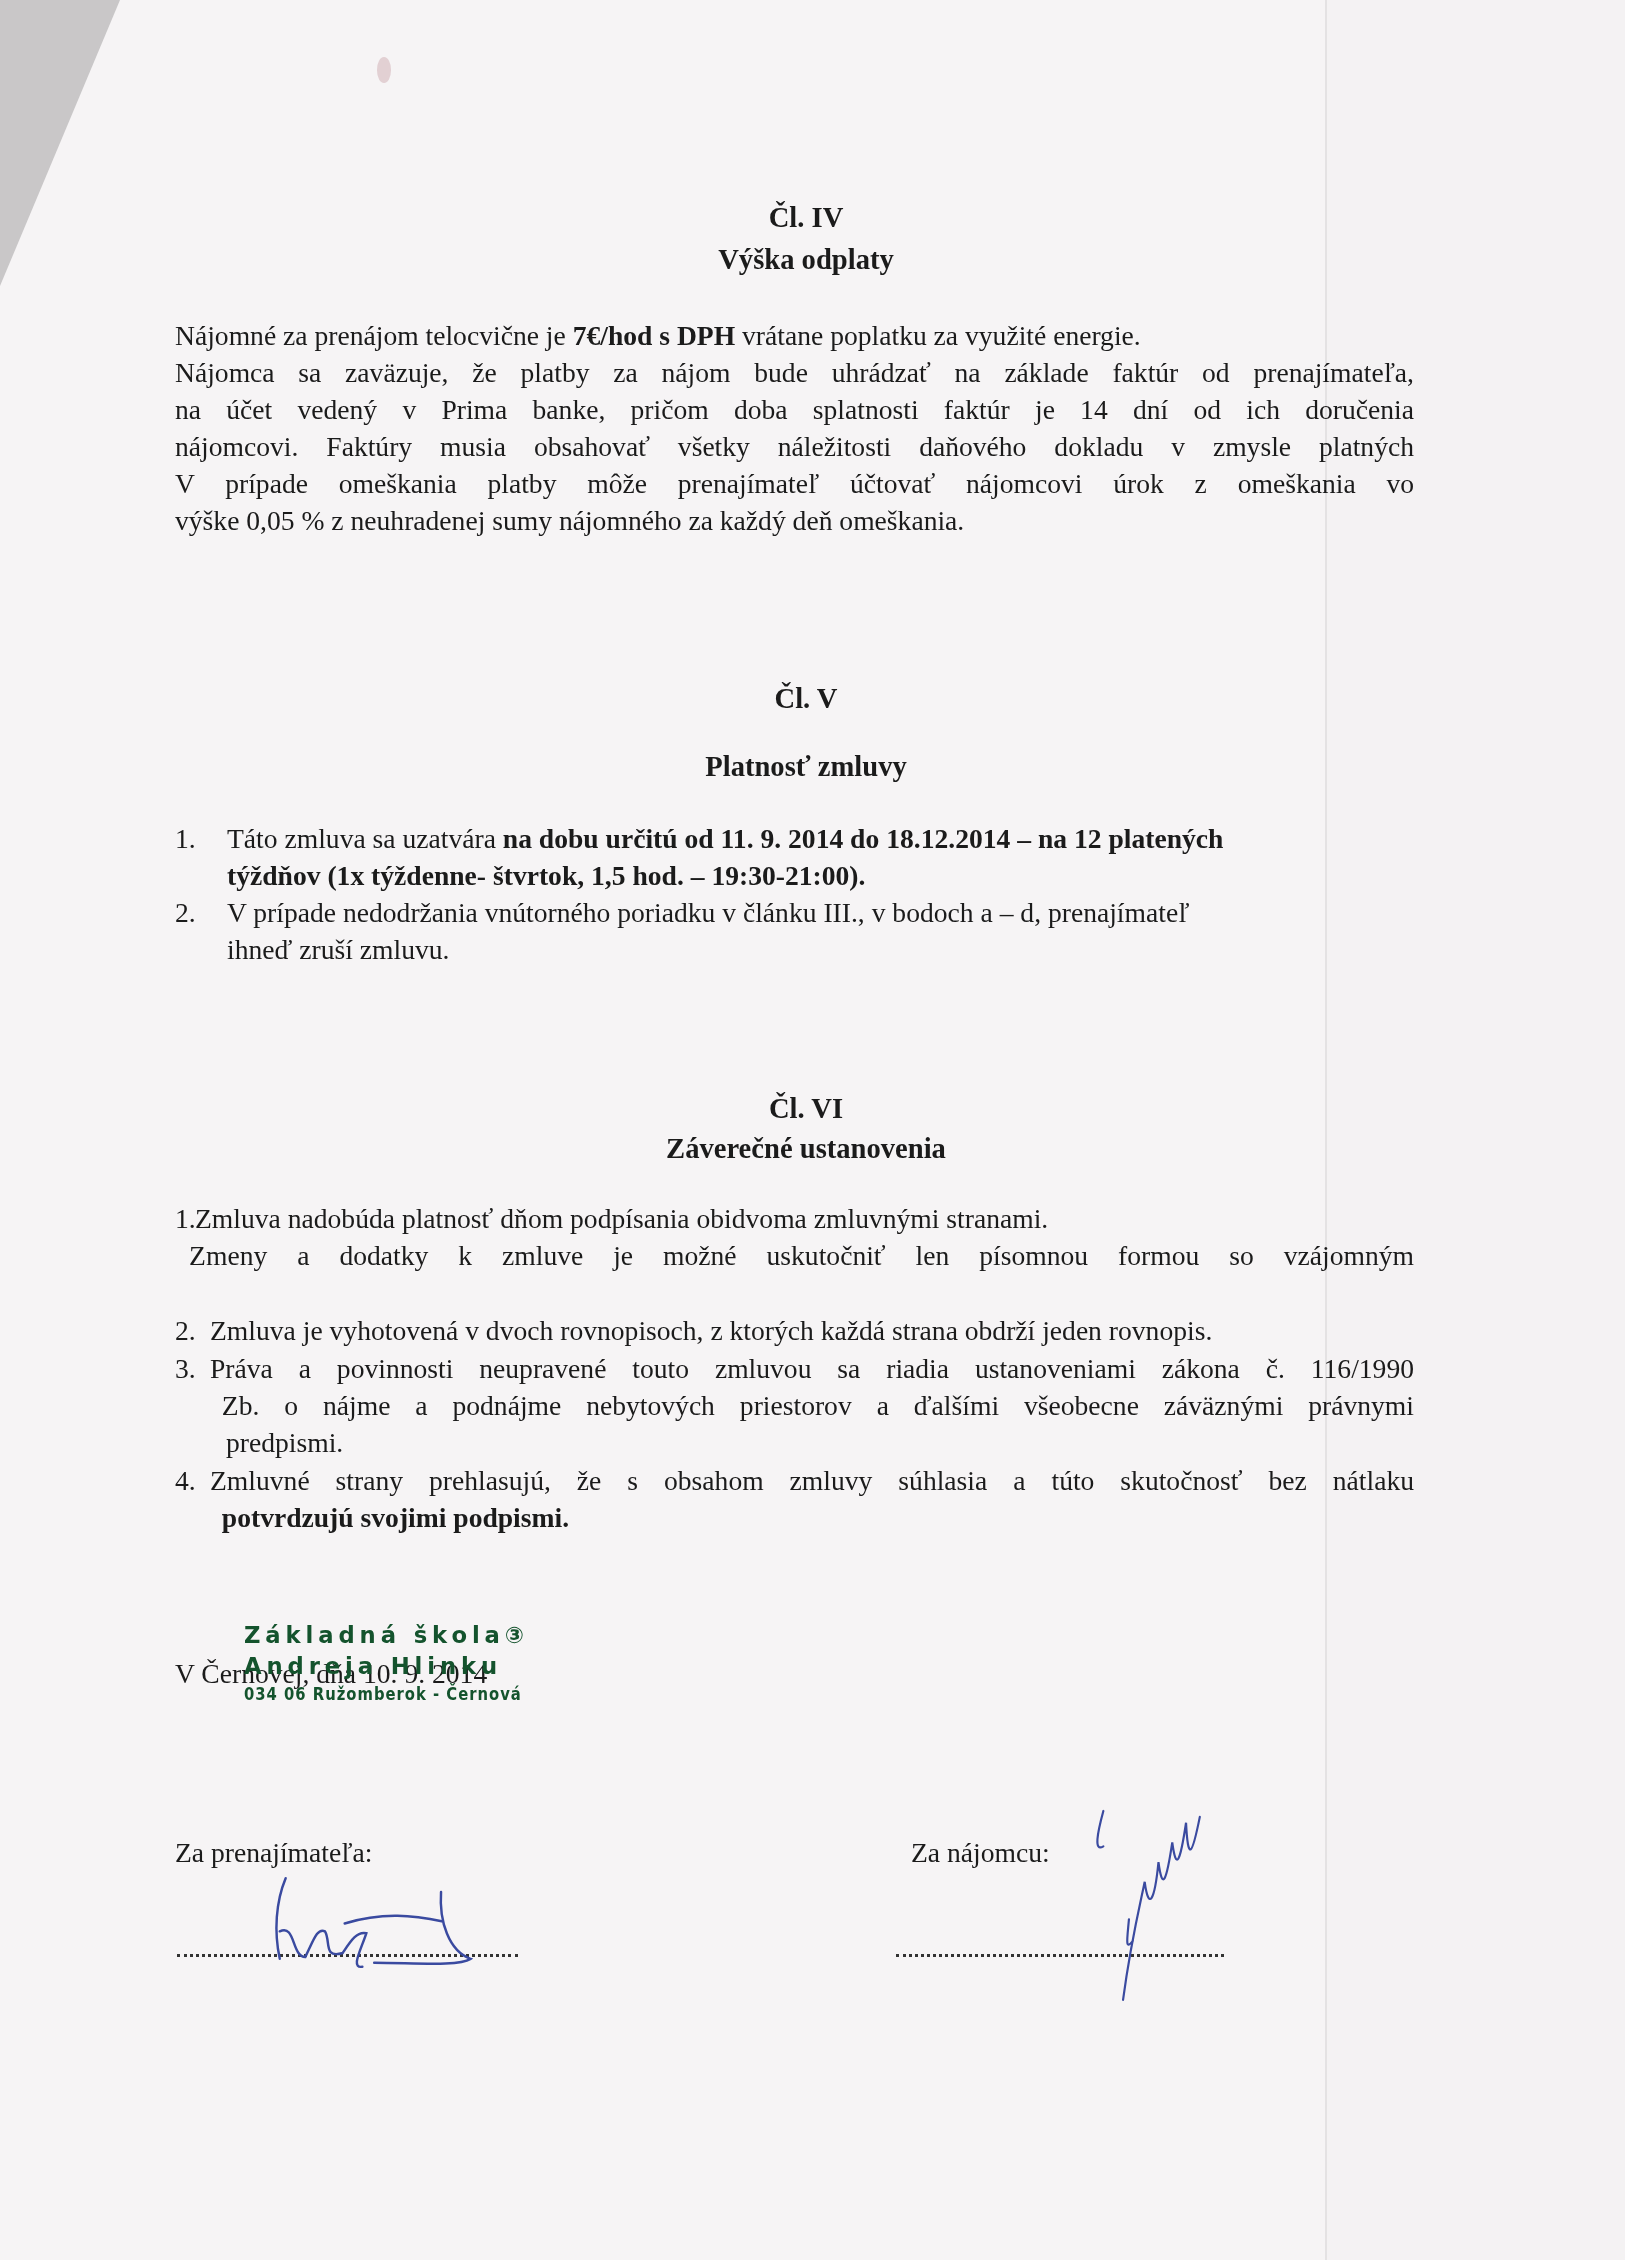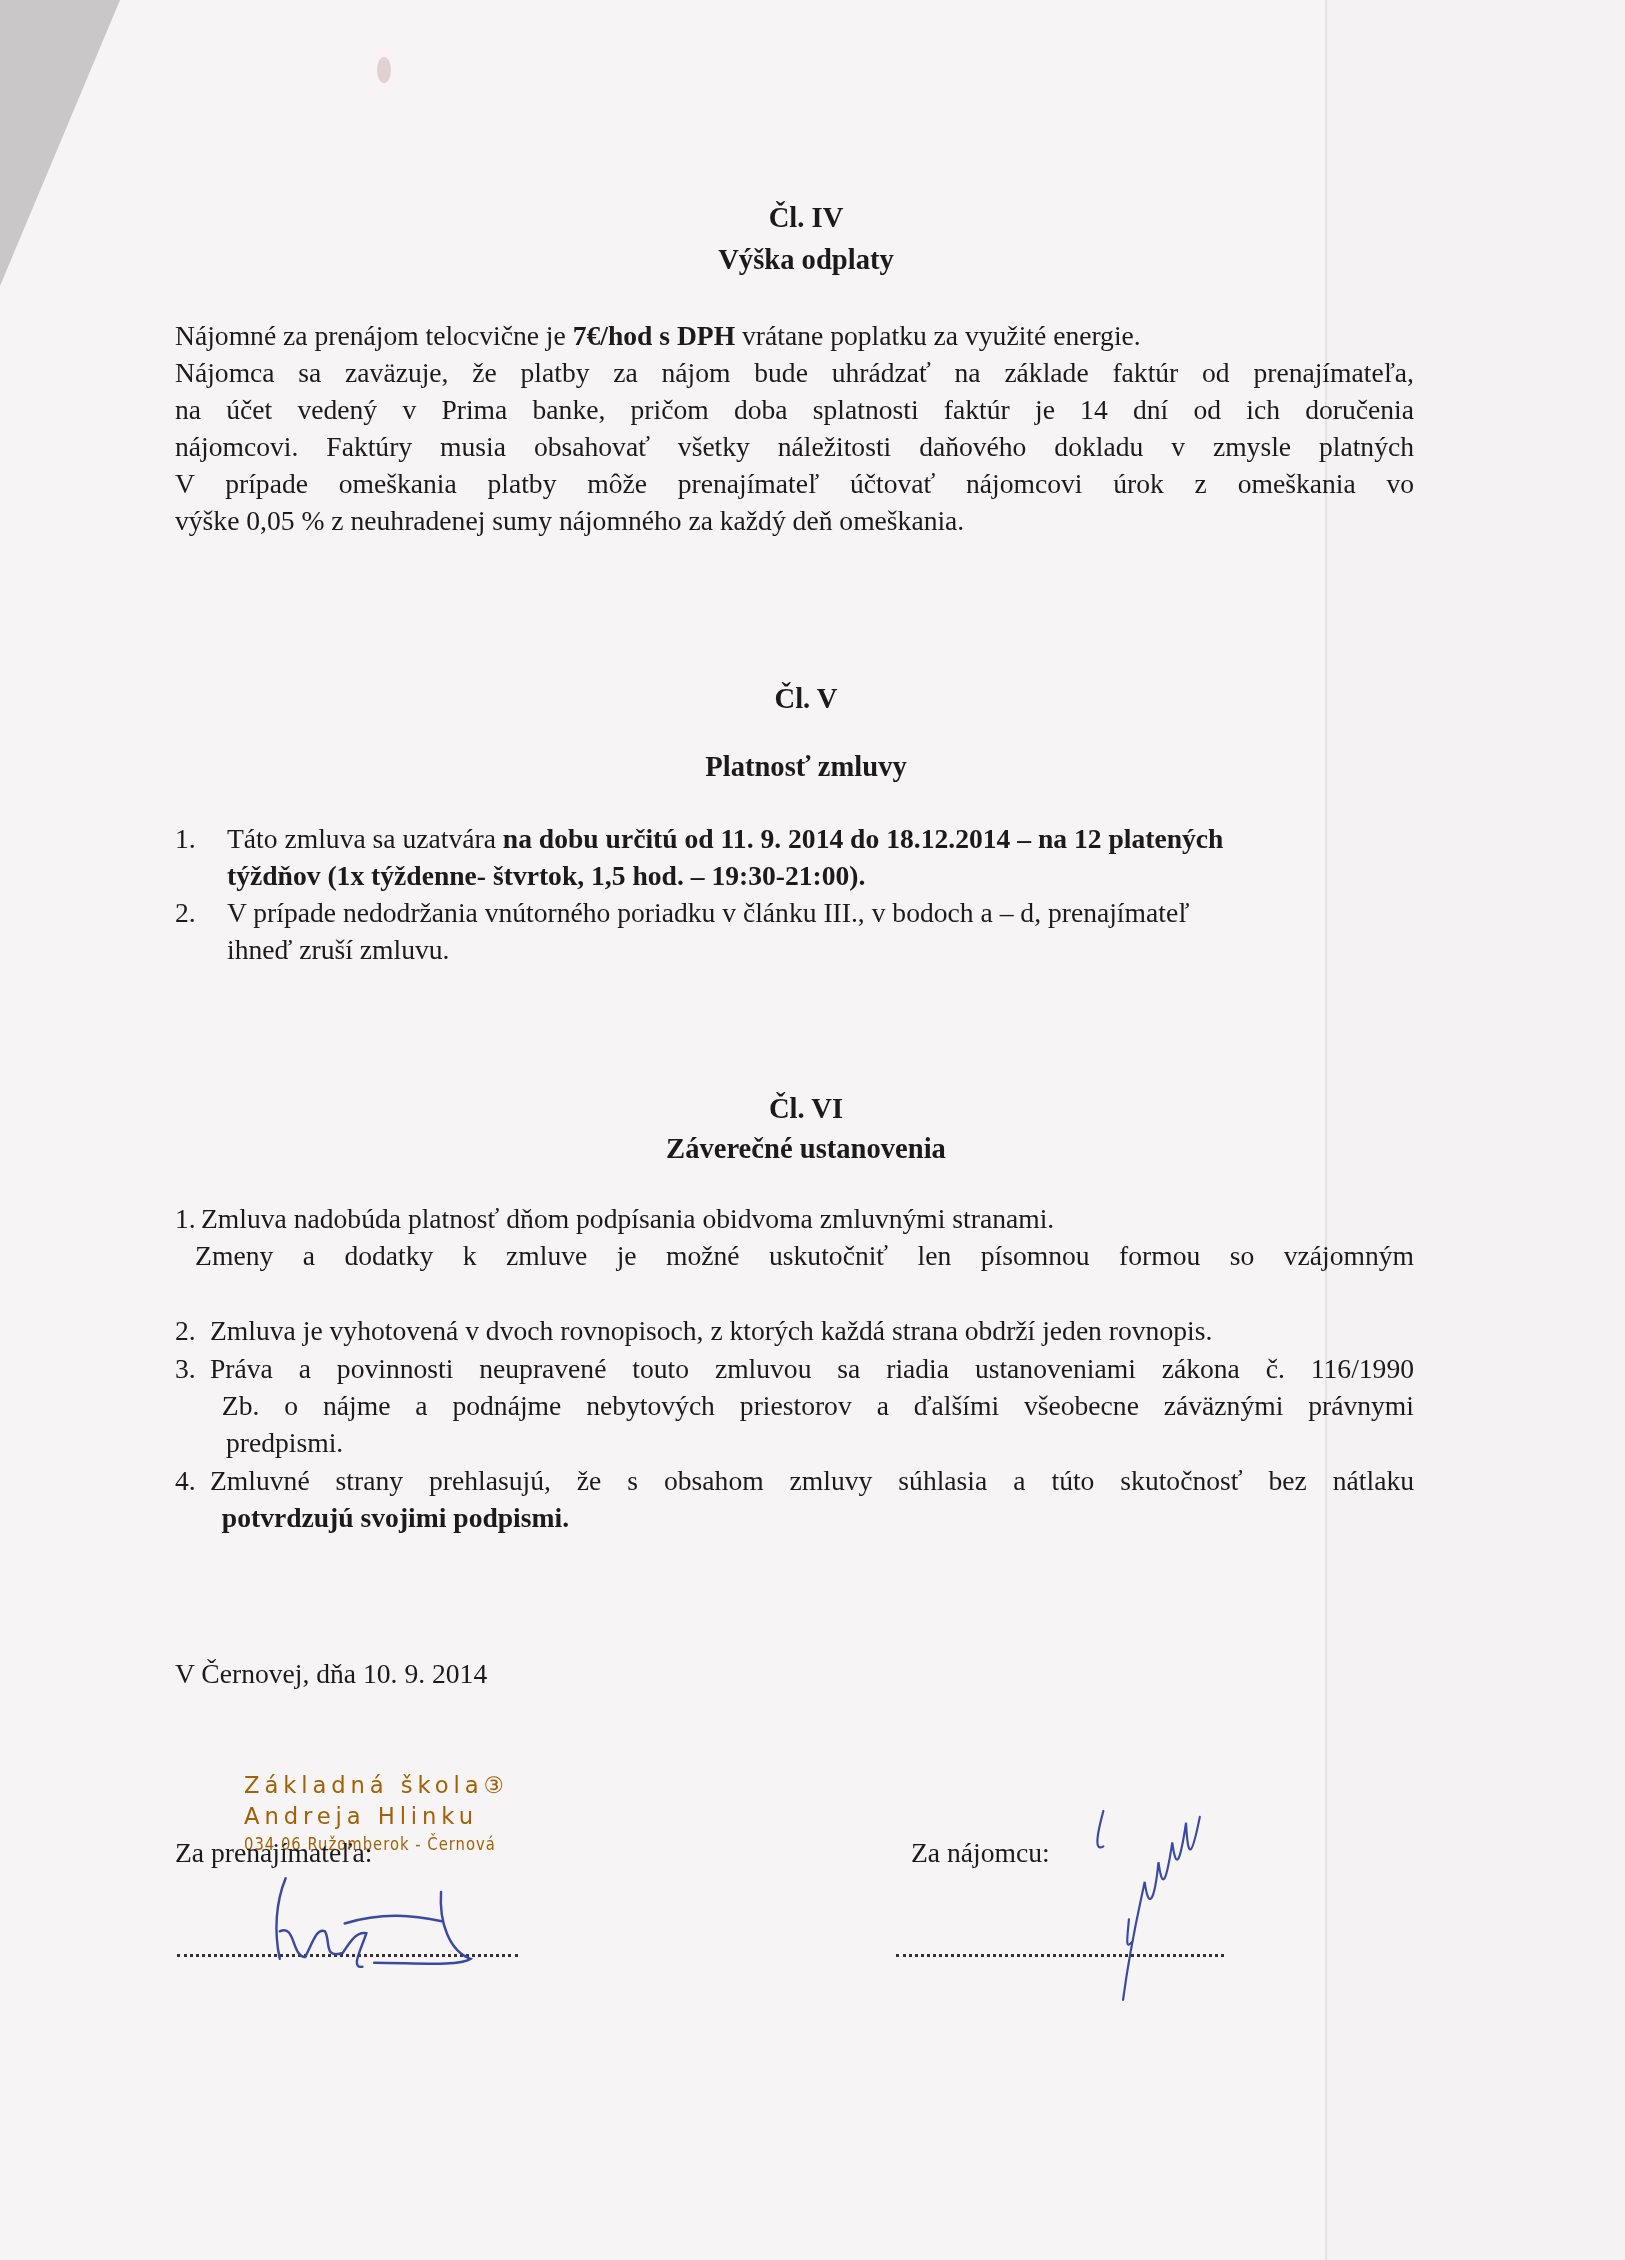--- a/index.html
+++ b/index.html
@@ -30,22 +30,22 @@
   .para {
     position: absolute; font-size: 27.6px; line-height: 37px;
     text-align: justify;
   }
   .line { display: block; white-space: nowrap; }
   .just { text-align: justify; text-align-last: justify; white-space: normal; }
   b { font-weight: bold; }
   .list-item { position: absolute; font-size: 27.6px; line-height: 37px; }
   .num { position: absolute; left: 0; }
   .stamp {
-    position: absolute; left: 244px; top: 1770px; color: #a16207;
-    font-family: "DejaVu Sans", sans-serif; font-weight: normal;
+    position: absolute; left: 244px; top: 1620px; color: #14532d;
+    font-family: "DejaVu Sans", sans-serif; font-weight: bold;
   }
   .stamp .s1, .stamp .s2 { font-size: 22.7px; letter-spacing: 4.9px; line-height: 30.5px; display: block; }
   .stamp .s3 { font-size: 14.8px; letter-spacing: 1px; line-height: 25.6px; display: block; transform: scaleY(1.15); transform-origin: left; }
   .sig-label { position: absolute; font-size: 27.6px; }
   .dots {
     position: absolute; height: 0; border-bottom: 3px dotted #333;
   }
   svg.sig { position: absolute; overflow: visible; }
 </style>
 </head>
@@ -83,21 +83,21 @@
       <span class="line">V prípade nedodržania vnútorného poriadku v článku III., v bodoch a – d, prenajímateľ</span>
       <span class="line">ihneď zruší zmluvu.</span>
     </div>
   </div>
 
   <div class="heading" style="top:1093px;">Čl. VI</div>
   <div class="heading" style="top:1133px;">Záverečné ustanovenia</div>
 
   <div class="list-item" style="left:175px; top:1200px; width:1239px;">
     <span class="num">1.</span>
-    <div style="margin-left:26px;">
+    <div style="margin-left:20px;">
       <span class="line">Zmluva nadobúda platnosť dňom podpísania obidvoma zmluvnými stranami.</span>
       <span class="line just" style="margin-left:-5.9px;">Zmeny a dodatky k zmluve je možné uskutočniť len písomnou formou so vzájomným</span>
     </div>
   </div>
   <div class="list-item" style="left:175px; top:1312px; width:1239px;">
     <span class="num">2.</span>
     <div style="margin-left:35px;">
       <span class="line">Zmluva je vyhotovená v dvoch rovnopisoch, z ktorých každá strana obdrží jeden rovnopis.</span>
     </div>
   </div>

